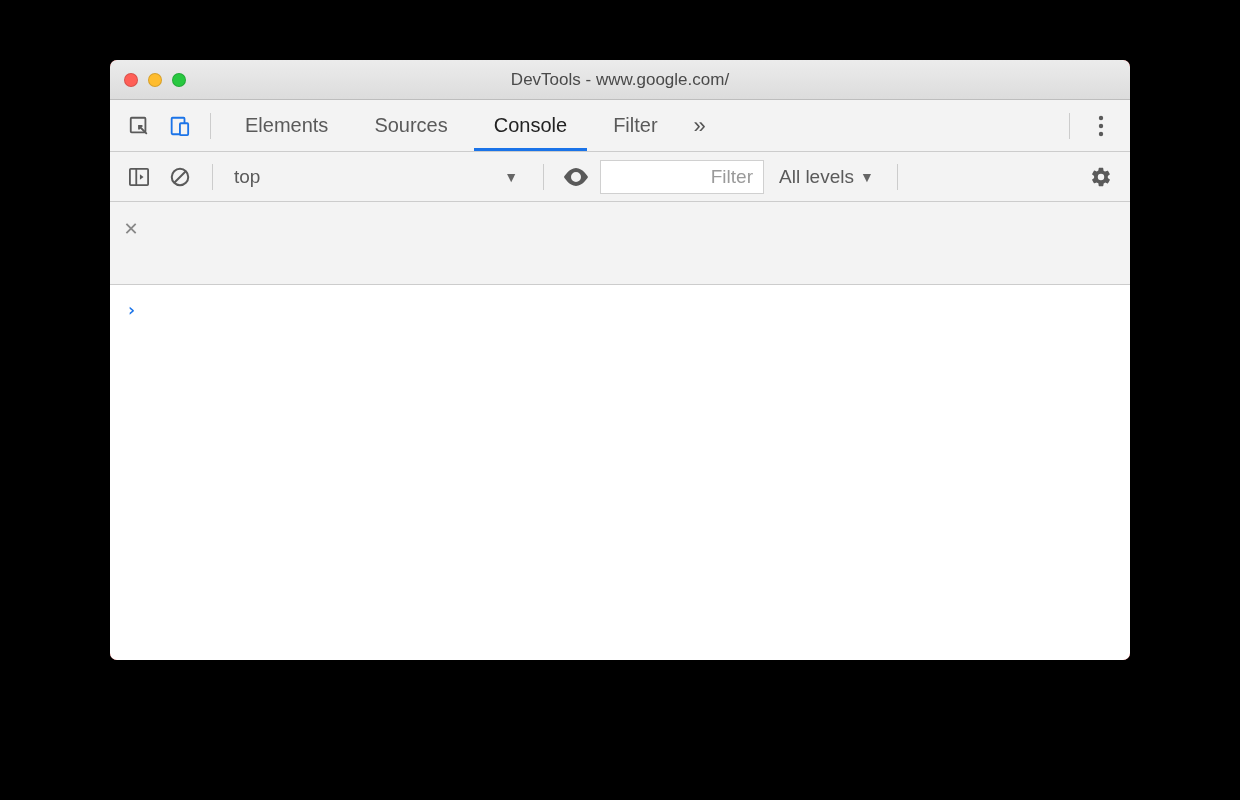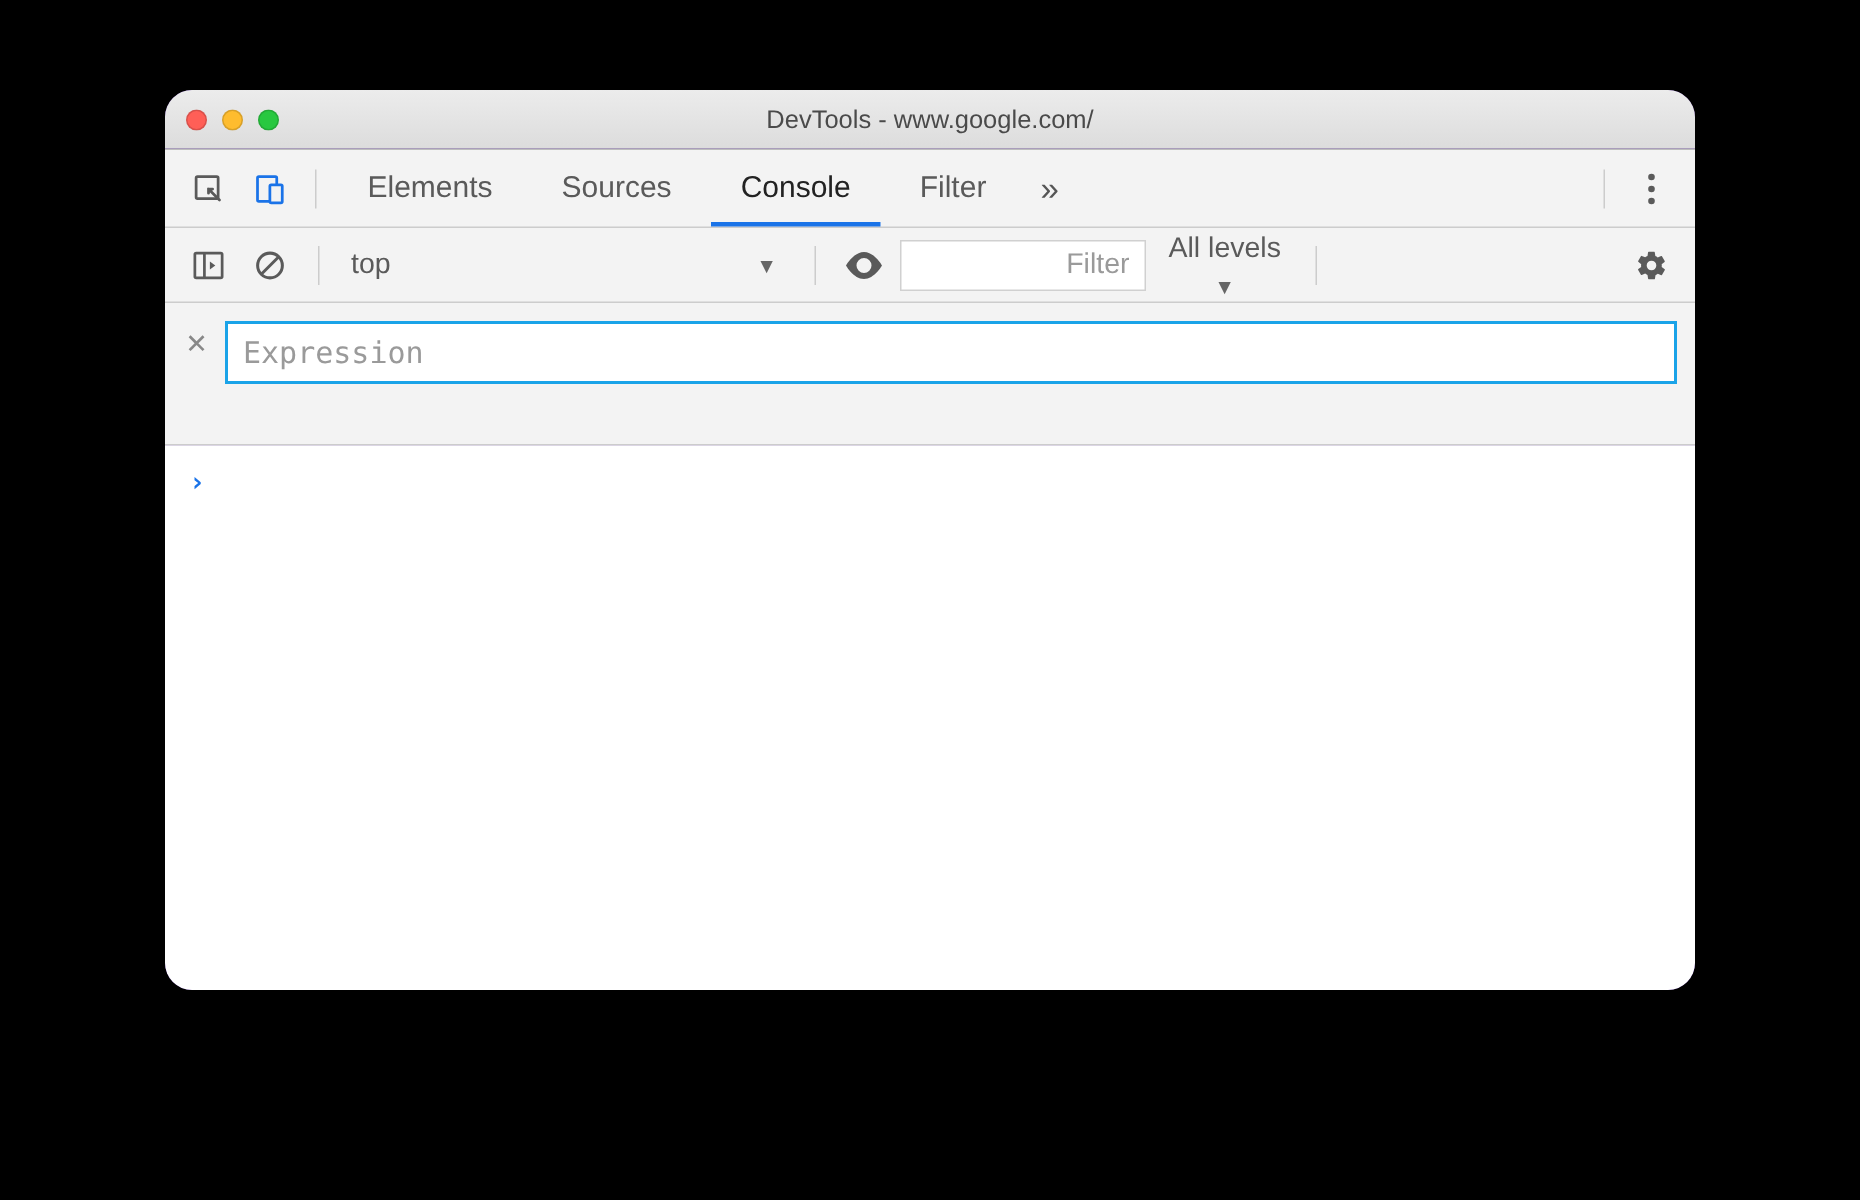--- a/index.html
+++ b/index.html
@@ -9,22 +9,22 @@
     font-family: -apple-system, "Helvetica Neue", Arial, sans-serif;
     display: flex;
     align-items: flex-start;
     justify-content: center;
     padding-top: 60px;
   }
 
   .window {
     width: 1020px;
     height: 600px;
-    background: #4c1d95;
-    border-radius: 18px;
+    background: #ef4444;
+    border-radius: 7px;
     overflow: hidden;
     box-shadow: 0 25px 60px rgba(0,0,0,0.55);
     display: flex;
     flex-direction: column;
   }
 
   
   .titlebar {
     height: 40px;
     background: linear-gradient(#ececec, #dcdcdc);
@@ -119,21 +119,20 @@
     font-size: 19px;
     color: #333;
     outline: none;
     text-align: right;
   }
   .filter-input::placeholder { color: #9a9a9a; }
   .levels {
     display: flex; align-items: center; gap: 6px;
     padding: 0 8px;
     cursor: pointer;
-    flex-direction: column;
   }
   .levels .caret { font-size: 14px; color: #666; }
   .gear { margin-left: auto; }
 
   
   .live-expression-bar {
     background: #f3f3f3;
     border-bottom: 1px solid #ccc;
     padding: 12px 12px 40px 12px;
     display: flex;
@@ -261,20 +260,19 @@
     <div class="vsep"></div>
     <div class="icon-btn gear">
       <svg width="22" height="22" viewBox="0 0 24 24" fill="currentColor">
         <path d="M19.4 13a7.8 7.8 0 0 0 .1-1 7.8 7.8 0 0 0-.1-1l2.1-1.6a.5.5 0 0 0 .1-.6l-2-3.5a.5.5 0 0 0-.6-.2l-2.5 1a7.6 7.6 0 0 0-1.7-1l-.4-2.6A.5.5 0 0 0 14 2h-4a.5.5 0 0 0-.5.4L9.1 5a7.6 7.6 0 0 0-1.7 1l-2.5-1a.5.5 0 0 0-.6.2l-2 3.5a.5.5 0 0 0 .1.6L4.5 11a7.8 7.8 0 0 0-.1 1 7.8 7.8 0 0 0 .1 1l-2.1 1.6a.5.5 0 0 0-.1.6l2 3.5a.5.5 0 0 0 .6.2l2.5-1a7.6 7.6 0 0 0 1.7 1l.4 2.6A.5.5 0 0 0 10 22h4a.5.5 0 0 0 .5-.4l.4-2.6a7.6 7.6 0 0 0 1.7-1l2.5 1a.5.5 0 0 0 .6-.2l2-3.5a.5.5 0 0 0-.1-.6Zm-7.4 2.5A3.5 3.5 0 1 1 15.5 12 3.5 3.5 0 0 1 12 15.5Z"></path>
       </svg>
     </div>
   </div>
 
   <div class="live-expression-bar">
     <div class="close-x">✕</div>
-    <input class="expression-input" type="text" placeholder="Expression" style="">
   </div>
 
   <div class="console-body">
     <span class="prompt-caret">›</span>
   </div>
 
 </div>
 
 </body></html>

